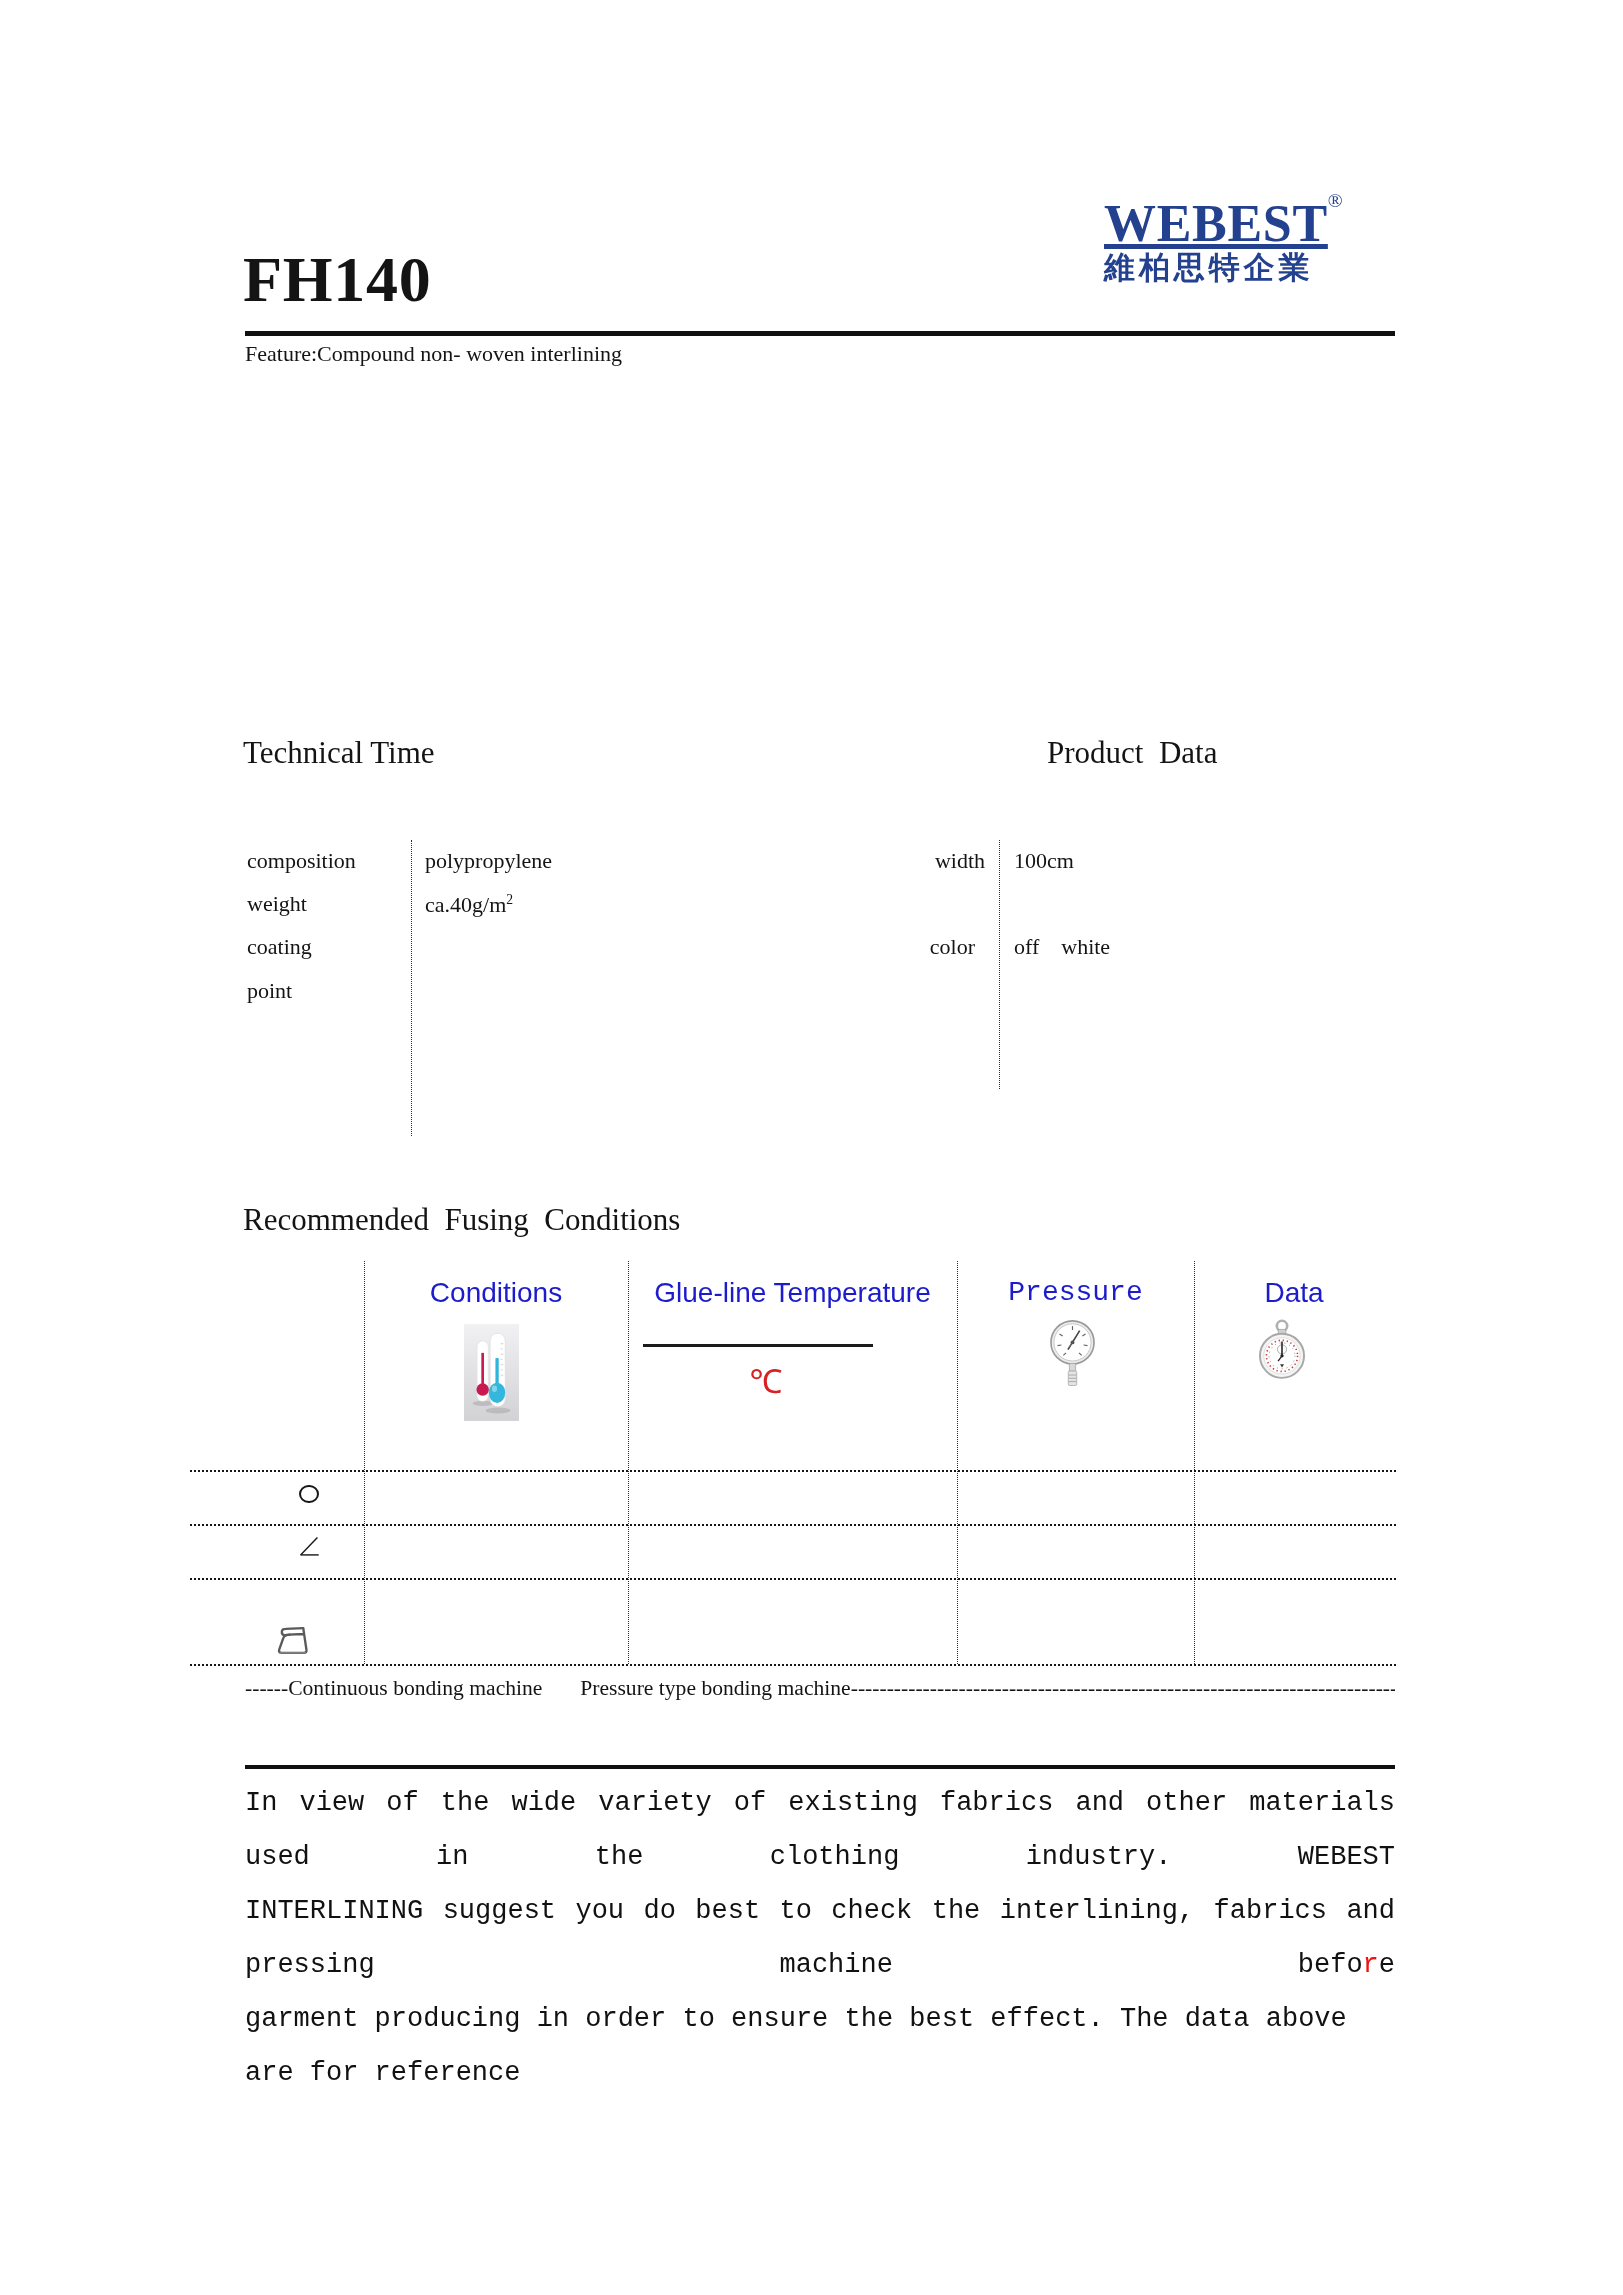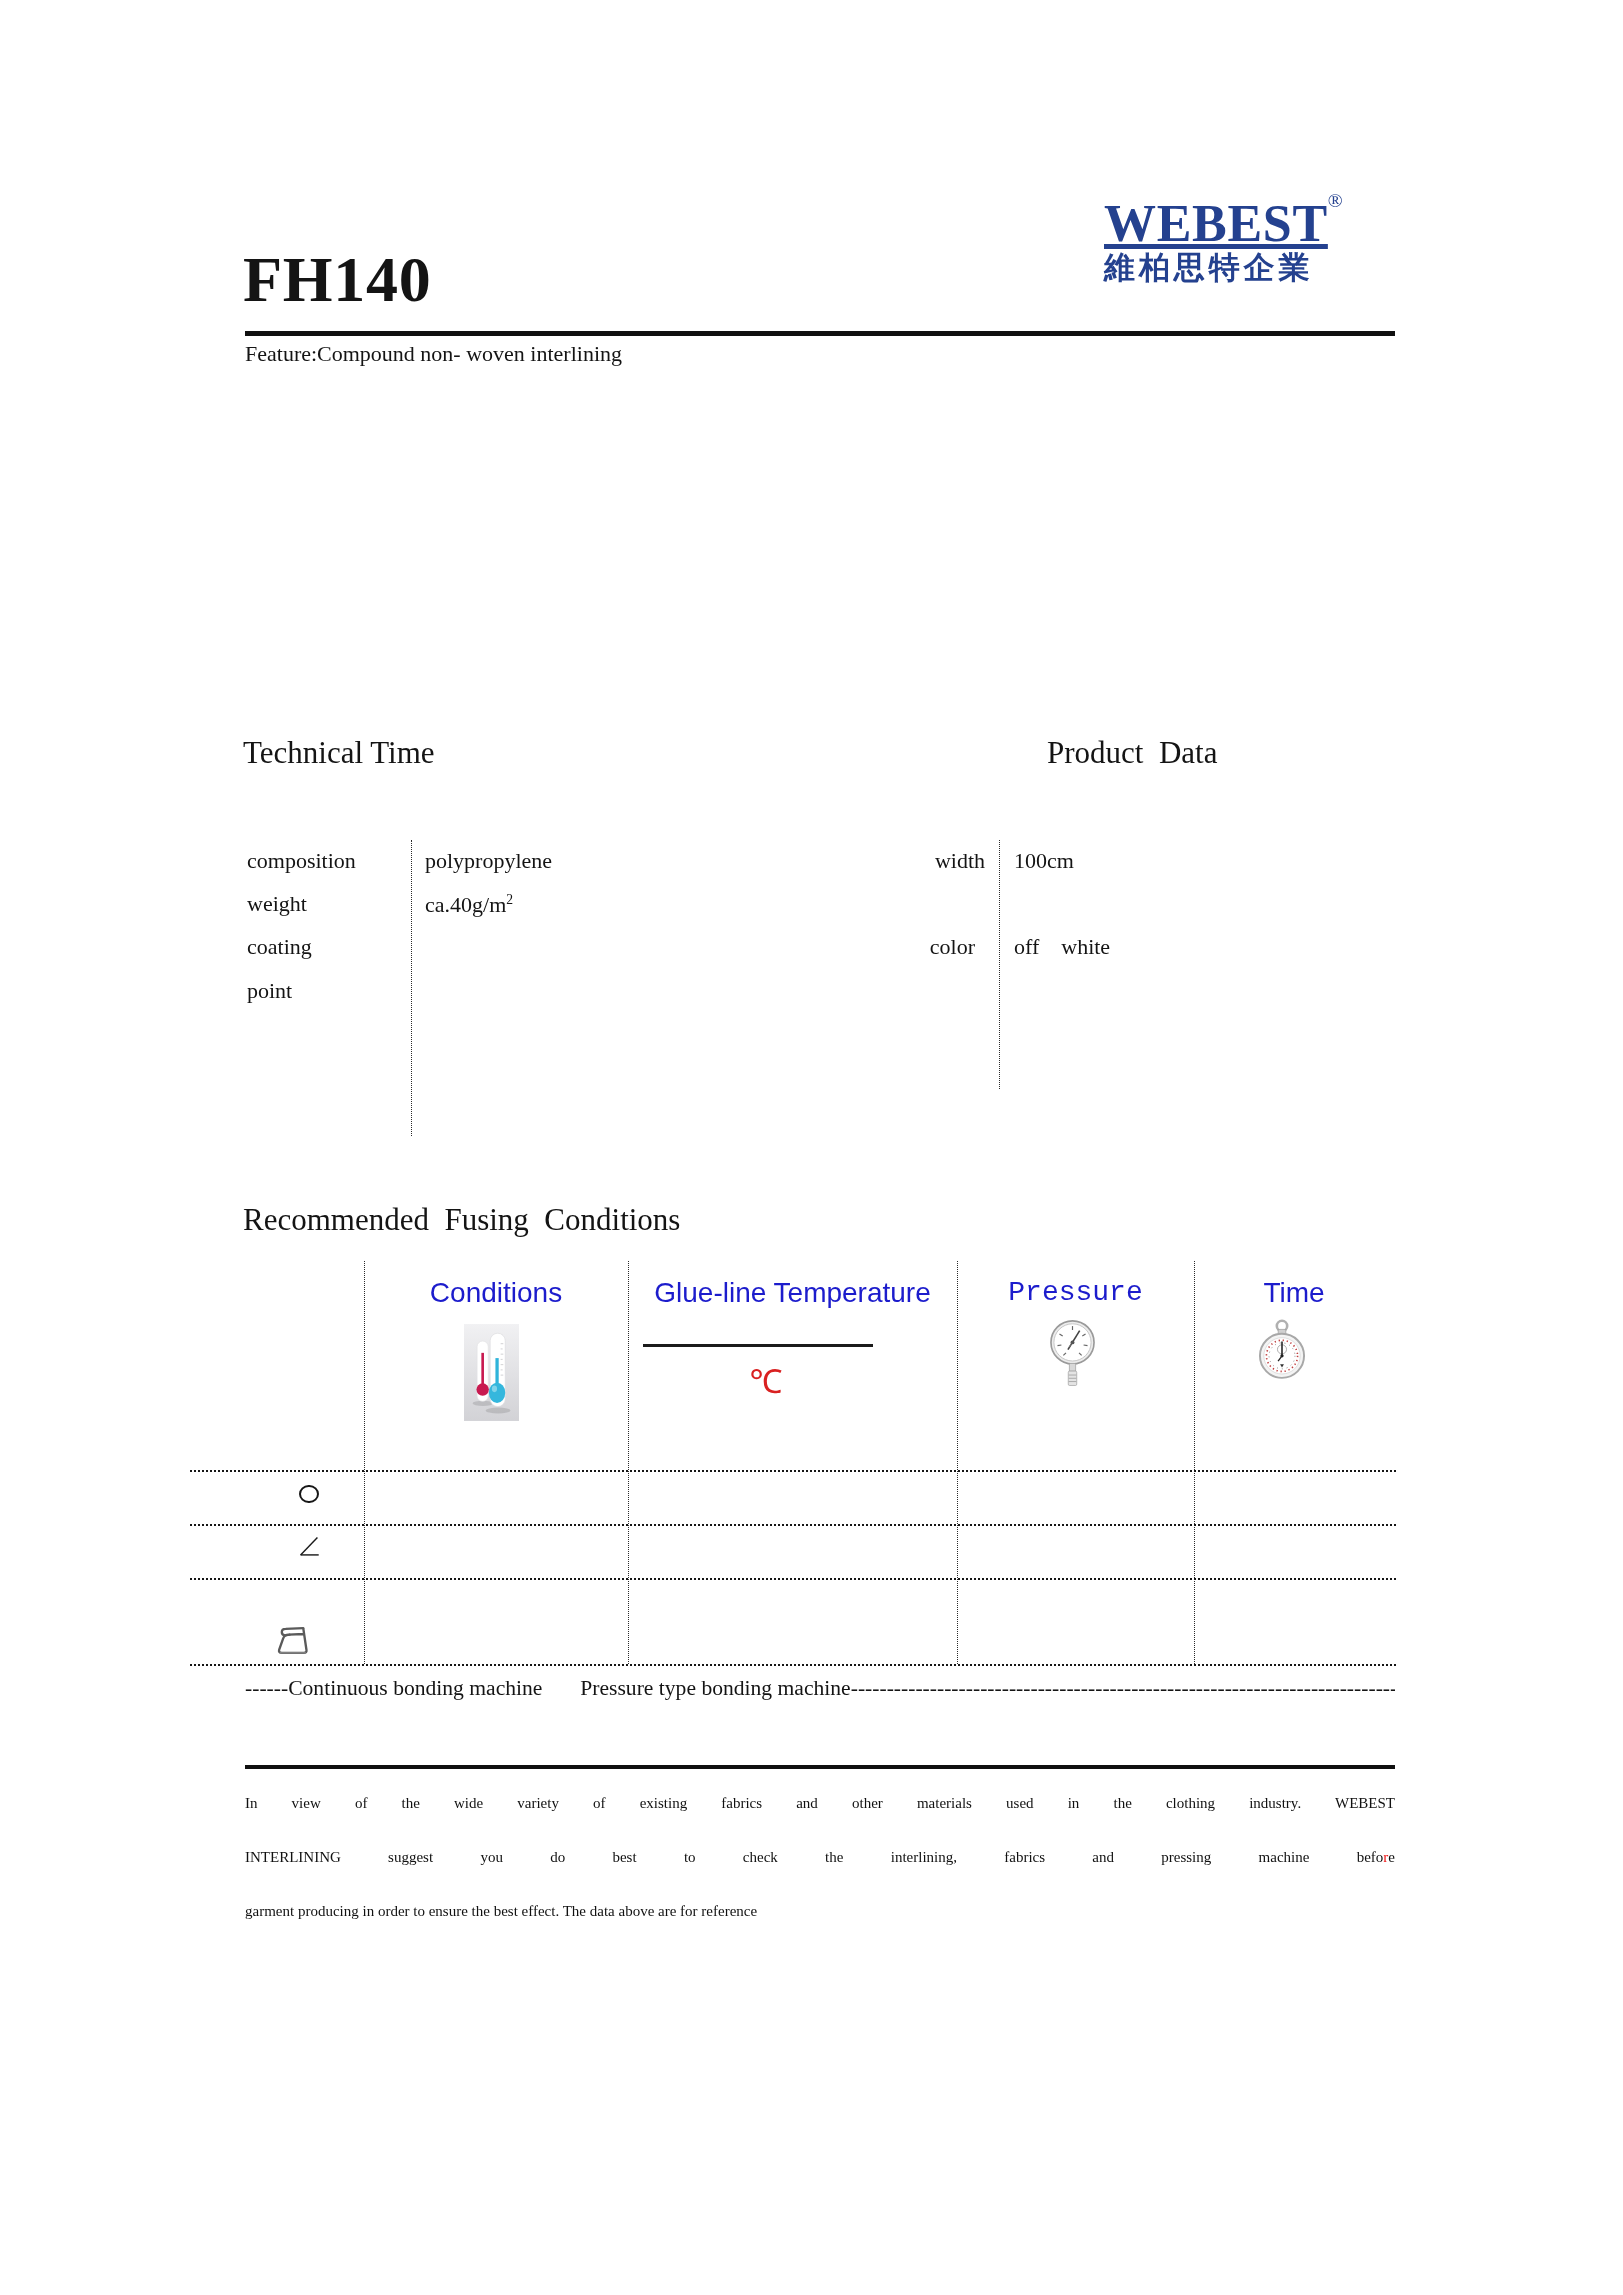--- a/index.html
+++ b/index.html
@@ -34,21 +34,21 @@
 
   .fusing-table { }
   .col-head { font-size: 28px; text-align: center; color: #1c1ccc;
               font-family: "Liberation Sans", sans-serif; }
   .celsius { font-size: 33px; color: #d92121; text-align: center; }
   .glue-bar { background: #1b1b1b; }
   .circle-sym { border: 2px solid #161616; border-radius: 50%; }
 
   .caption { font-size: 21.6px; white-space: pre; overflow: hidden; }
 
-  .footer-note { font-family: Liberation Serif, serif; font-size: 15px;
+  .footer-note { font-family: Liberation Mono, monospace; font-size: 27px;
                  line-height: 54px; color: #111; }
   .just { text-align: justify; text-align-last: justify; }
   .red-char { color: #ee1111; }
 </style>
 </head>
 <body>
 
 <div class="page">
 
   <div class="abs product-title" style="left:243px; top:248px;">FH140</div>
@@ -90,21 +90,21 @@
     <div class="abs vdot" style="left:1004px; top:1.3px; height:403px;"></div>
 
     <div class="abs hdot" style="left:0; top:210px; width:1206px;"></div>
     <div class="abs hdot" style="left:0; top:264px; width:1206px;"></div>
     <div class="abs hdot" style="left:0; top:318px; width:1206px;"></div>
     <div class="abs hdot" style="left:0; top:404px; width:1206px;"></div>
 
     <div class="abs col-head" style="left:174px; top:17px; width:264px;">Conditions</div>
     <div class="abs col-head" style="left:438px; top:17px; width:329px;">Glue-line Temperature</div>
     <div class="abs col-head" style="left:767px; top:17px; width:237px;font-family:Liberation Mono, monospace;">Pressure</div>
-    <div class="abs col-head" style="left:1004px; top:17px; width:200px;">Time</div>
+    <div class="abs col-head" style="left:1004px; top:17px; width:200px;">Data</div>
 
     <div class="abs" style="left:274px; top:64px; width:55px; height:97px;">
       <svg viewBox="0 0 84 148" width="55" height="97">
         <defs>
           <linearGradient id="thbg" x1="0" y1="0" x2="0" y2="1">
             <stop offset="0" stop-color="#f1f1f3"></stop>
               <stop offset="1" stop-color="#d2d2d6"></stop>
           </linearGradient>
         </defs>
         <rect width="84" height="148" fill="url(#thbg)"></rect>

